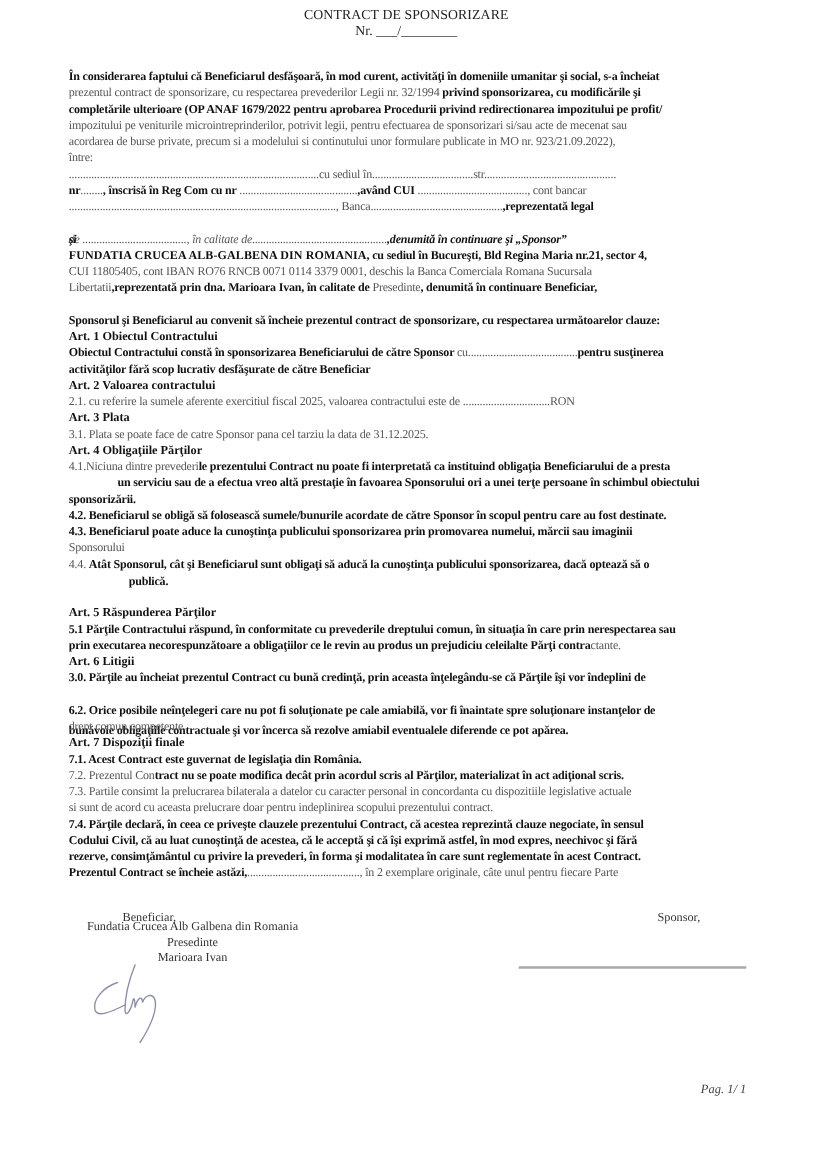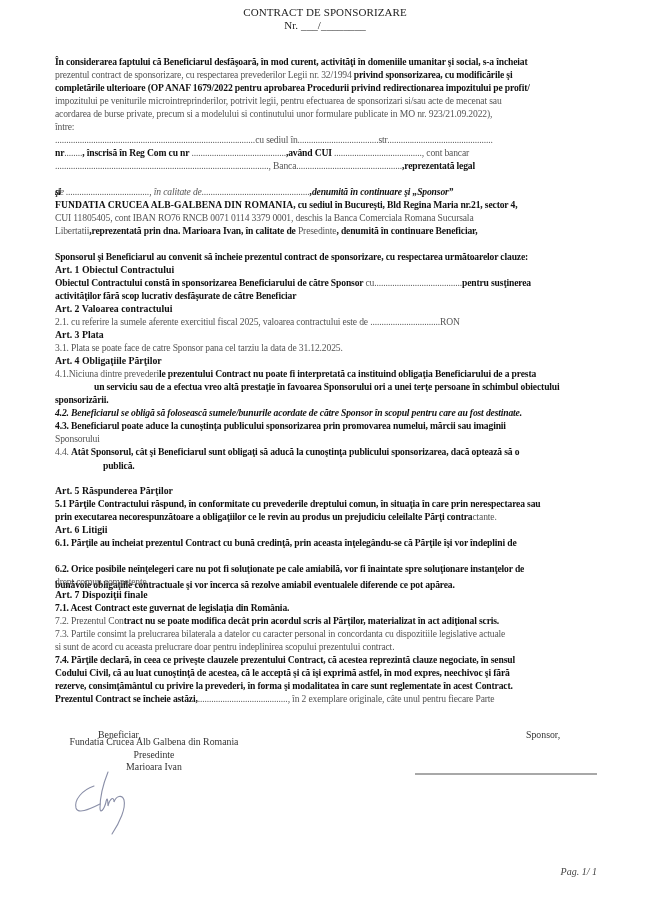--- a/index.html
+++ b/index.html
@@ -70,38 +70,38 @@
 
   <div class="art" style="top:329px;">Art. 3 Plata</div>
   <div class="line g" style="top:342px;">3.1. Plata se poate face de catre Sponsor pana cel tarziu la data de 31.12.2025.</div>
 
   <div class="art" style="top:355px;">Art. 4 Obligaţiile Părţilor</div>
   <div class="line" style="top:368px;">
     <span class="g">4.1.Niciuna dintre prevederi</span><span class="b">le prezentului Contract nu poate fi interpretată ca instituind obligaţia Beneficiarului de a presta</span>
   </div>
   <div class="line b" style="top:381px;padding-left:39px;">un serviciu sau de a efectua vreo altă prestaţie în favoarea Sponsorului ori a unei terţe persoane în schimbul obiectului</div>
   <div class="line b" style="top:394px;">sponsorizării.</div>
-  <div class="line b" style="top:407px;font-style:italic;">4.2. Beneficiarul se obligă să folosească sumele/bunurile acordate de către Sponsor în scopul pentru care au fost destinate.</div>
+  <div class="line b" style="top:407px;">4.2. Beneficiarul se obligă să folosească sumele/bunurile acordate de către Sponsor în scopul pentru care au fost destinate.</div>
   <div class="line b" style="top:420px;">4.3. Beneficiarul poate aduce la cunoştinţa publicului sponsorizarea prin promovarea numelui, mărcii sau imaginii</div>
   <div class="line g" style="top:433px;">Sponsorului</div>
   <div class="line" style="top:446px;">
     <span class="g">4.4. </span><span class="b">Atât Sponsorul, cât şi Beneficiarul sunt obligaţi să aducă la cunoştinţa publicului sponsorizarea, dacă optează să o</span>
   </div>
   <div class="line b" style="top:460px;padding-left:48px;">publică.</div>
 
   <div class="art" style="top:485px;">
     <span>Art. 5 </span><span>Răspunderea Părţilor</span>
   </div>
   <div class="line b" style="top:498px;">5.1 Părţile Contractului răspund, în conformitate cu prevederile dreptului comun, în situaţia în care prin nerespectarea sau</div>
   <div class="line" style="top:511px;">
     <span class="b">prin executarea necorespunzătoare a obligaţiilor ce le revin au produs un prejudiciu celeilalte Părţi contra</span><span class="g">ctante.</span>
   </div>
 
   <div class="art" style="top:524px;">Art. 6 Litigii</div>
-  <div class="line b" style="top:537px;">6.1. Părţile au încheiat prezentul Contract cu bună credinţă, prin aceasta înţelegându-se că Părţile îşi vor îndeplini de</div>
+  <div class="line b" style="top:537px;">3.0. Părţile au încheiat prezentul Contract cu bună credinţă, prin aceasta înţelegându-se că Părţile îşi vor îndeplini de</div>
   <div class="line b" style="top:579px;">bunăvoie obligaţiile contractuale şi vor încerca să rezolve amiabil eventualele diferende ce pot apărea.</div>
   <div class="line b" style="top:563px;">6.2. Orice posibile neînţelegeri care nu pot fi soluţionate pe cale amiabilă, vor fi înaintate spre soluţionare instanţelor de</div>
   <div class="line g" style="top:576px;">drept comun competente.</div>
 
   <div class="art" style="top:589px;">
     <span>Art. 7 </span><span>Dispoziţii finale</span>
   </div>
   <div class="line b" style="top:602px;">7.1. Acest Contract este guvernat de legislaţia din România.</div>
   <div class="line" style="top:615px;">
     <span class="g">7.2. Prezentul Con</span><span class="b">tract nu se poate modifica decât prin acordul scris al Părţilor, materializat în act adiţional scris.</span>

